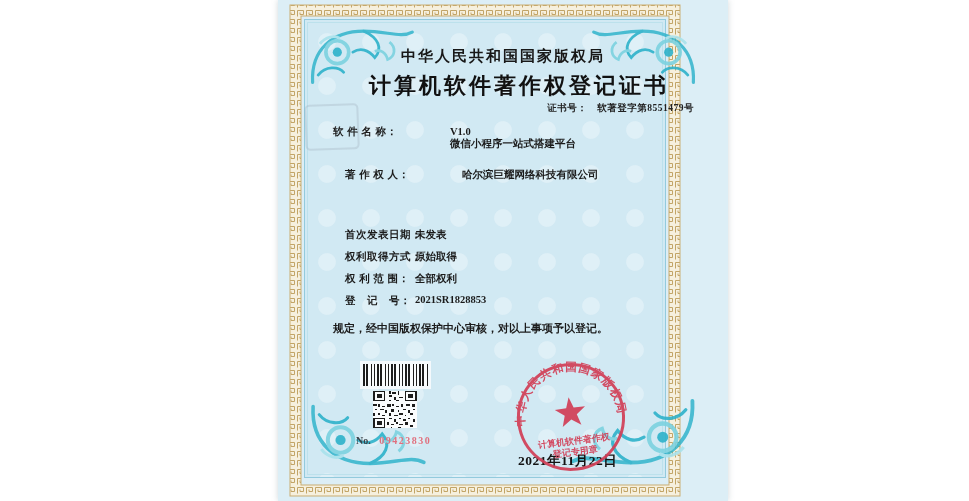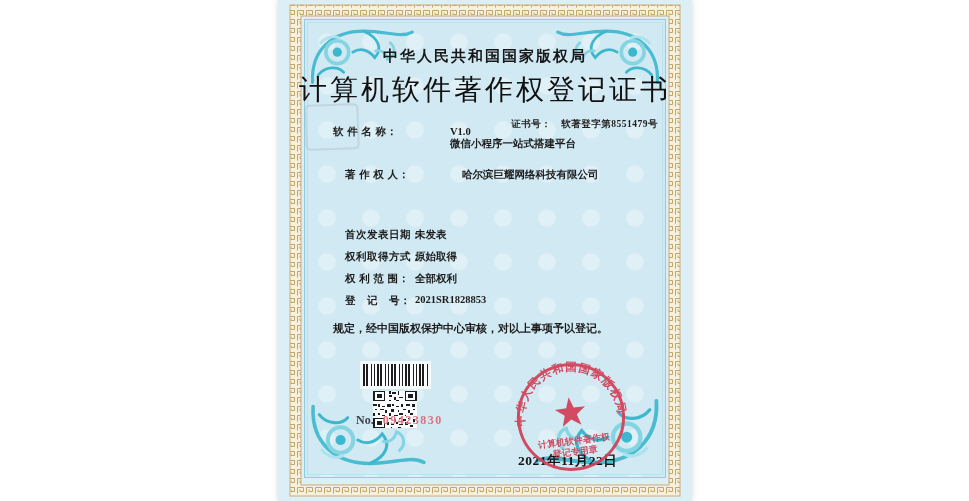--- a/index.html
+++ b/index.html
@@ -1,21 +1,21 @@
 <!DOCTYPE html>
 <html><head>
 <meta charset="utf-8">
 <style>
   * { margin:0; padding:0; box-sizing:border-box; }
   html,body { width:969px; height:501px; background:#ffffff; overflow:hidden;
               font-family:"Liberation Serif","DejaVu Serif",serif; }
 
   .stage { position:relative; width:969px; height:501px; background:#ffffff; }
 
-  .certificate { position:absolute; left:278px; top:0; width:414px; height:501px;
+  .certificate { position:absolute; left:278px; top:0; width:450px; height:501px;
                  background:#dceef6; box-shadow:0 0 6px rgba(120,140,150,.35); }
 
   .meander-frame { position:absolute; left:0; top:0; width:414px; height:501px; }
 
   .inner-panel { position:absolute; left:26px; top:19px; width:362px; height:459px;
                  background-color:#d1e9f3;
                  background-image:radial-gradient(circle, rgba(255,255,255,0.30) 27%, rgba(255,255,255,0) 30%);
                  background-size:44px 44px;
                  border:1px solid #93cadd; }
   .inner-panel::before { content:''; position:absolute; inset:2px;
@@ -26,23 +26,23 @@
   .corner.tr { right:29px; top:22px; transform:scaleX(-1); }
   .corner.bl { left:29px; bottom:26px; width:122px; height:74px; transform:scaleY(-1); }
   .corner.br { right:29px; bottom:26px; width:132px; height:80px; transform:scale(-1,-1); }
 
   .ghost-stamp { position:absolute; left:27px; top:104px; width:54px; height:46px;
                  border:2px solid rgba(150,165,180,.28); border-radius:5px;
                  transform:rotate(-2deg); }
 
   .authority { position:absolute; top:47px; left:0; width:100%; text-align:center;
                font-size:15px; font-weight:700; letter-spacing:2px; color:#181818; }
-  .cert-title { position:absolute; top:71px; left:0; width:100%; text-align:center;
-               font-size:28px; font-weight:400; letter-spacing:3px; color:#111; }
-  .cert-no { position:absolute; top:118px; right:34px; font-size:9.5px; font-weight:700;
+  .cert-title { position:absolute; top:71px; left:16px; width:100%; text-align:center;
+               font-size:22px; font-weight:700; letter-spacing:3px; color:#111; }
+  .cert-no { position:absolute; top:102px; right:34px; font-size:9.5px; font-weight:700;
              color:#222; letter-spacing:.5px; }
   .cert-no .sp { display:inline-block; width:10px; }
 
   .row { position:absolute; font-size:10.5px; font-weight:700; color:#1b1b1b; white-space:nowrap;text-align:center; }
   .row .lbl { position:absolute; left:0; top:0; letter-spacing:.5px; }
   .r1  { left:55px; top:125px; width:300px; height:14px; }
   .r1 .val  { position:absolute; left:117px; top:12px; }
   .r1b { left:172px; top:126px; }
   .r2  { left:55px; top:168px; width:300px; height:14px;margin-left:12px; }
   .r2 .val  { position:absolute; left:117px; top:0; }
@@ -58,21 +58,21 @@
   .statement .l1 { text-indent:14px; }
 
   .barcode { position:absolute; left:85px; top:364px; width:65px; height:22px;
              background:repeating-linear-gradient(90deg,
                #1d1d1d 0 2px, #fafcfd 2px 3px, #1d1d1d 3px 5px, #fafcfd 5px 8px,
                #1d1d1d 8px 9px, #fafcfd 9px 11px, #1d1d1d 11px 12px, #fafcfd 12px 14px);
              outline:3px solid rgba(250,252,253,.85); }
 
   .qr { position:absolute; left:95px; top:391px; width:44px; height:37px; }
 
-  .serial { position:absolute; left:78px; top:413px; font-size:12px; white-space:nowrap; }
+  .serial { position:absolute; left:78px; top:435px; font-size:10px; white-space:nowrap; }
   .serial .no-lbl { color:#3c4248; font-weight:700; margin-right:6px; }
   .serial .no-num { color:#e0707e; letter-spacing:1.5px; font-weight:700; }
 
   .issue-date { position:absolute; left:240px; top:452px; font-size:13.5px; font-weight:700;
                 color:#141414; letter-spacing:.5px; z-index:4; }
 
   .seal { position:absolute; left:231px; top:355px; width:124px; height:124px; z-index:5;
           opacity:.93; pointer-events:none; }
 
   .hidden-defs { position:absolute; width:0; height:0; overflow:hidden; }

